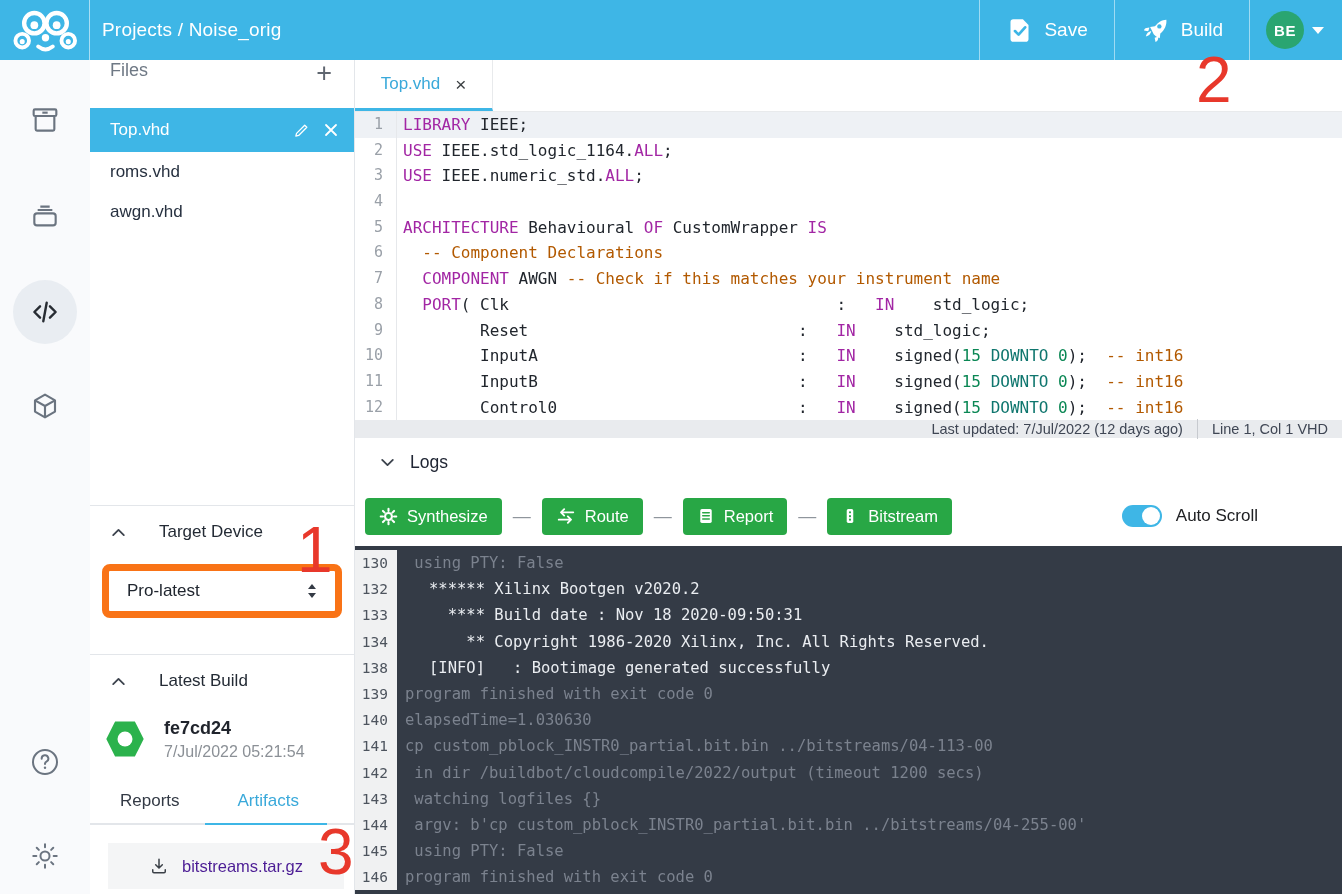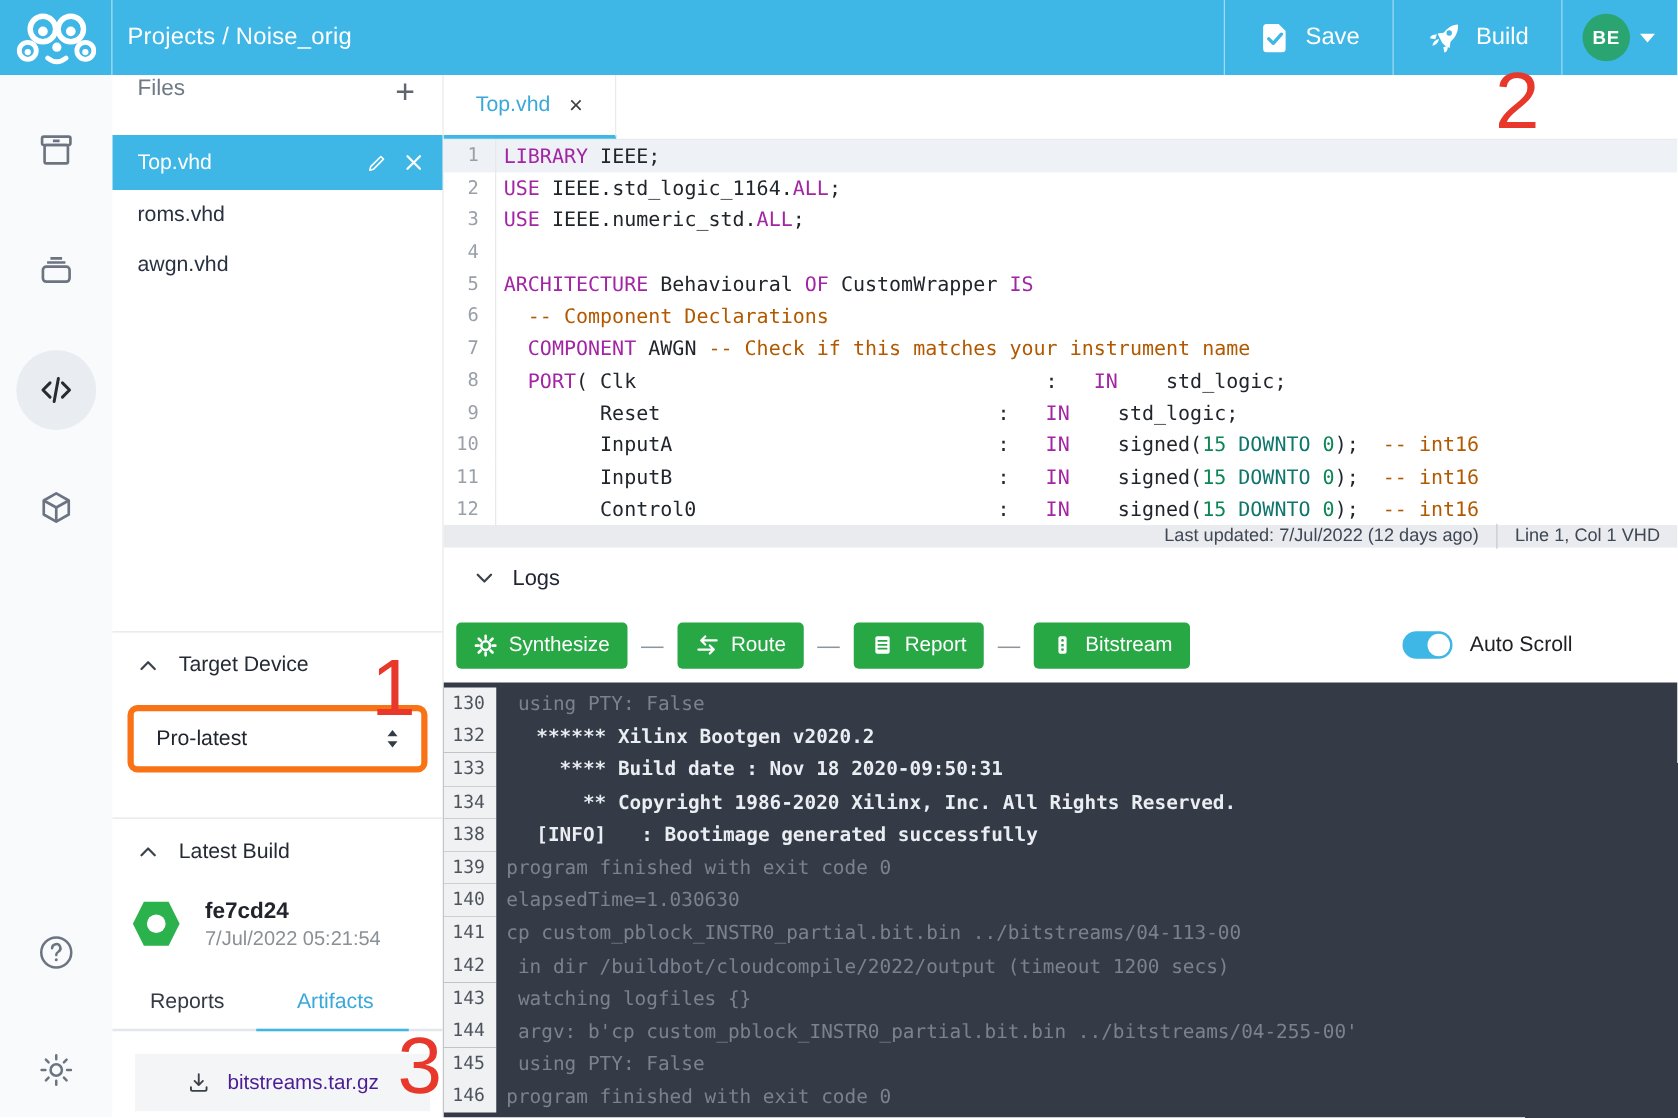--- a/index.html
+++ b/index.html
@@ -34,22 +34,22 @@
   .files-header { height:48px; display:flex; align-items:flex-start; justify-content:space-between; padding:0 22px 0 20px; }
   .files-title { color:#6f7985; font-size:18px; }
   .plus-icon { color:#5f6670; font-size:27px; font-weight:300; line-height:1; cursor:pointer; }
   .file-row { height:40px; display:flex; align-items:center; padding:0 16px 0 20px; font-size:17px; color:#273140; cursor:pointer; }
   .file-row.selected { height:44px; background:#3eb6e6; color:#fff; }
   .file-name { flex:1; }
   .file-row .mini-icon { margin-left:14px; display:flex; cursor:pointer; }
   .section { position:absolute; left:0; right:0; border-top:1px solid #e3e6ea; }
   .sec-device { top:445px; }
   .sec-build { top:594px; }
-  .sec-head { display:flex; align-items:center; gap:16px; padding:16px 0 0 20px; font-size:17px; color:#242b35; cursor:pointer; }
-  .select-box { margin:22px 12px 0 12px; height:54px; border:5px solid #f97316; border-radius:8px; display:flex; align-items:center; justify-content:space-between; padding:0 16px 0 18px; font-size:17px; color:#20262f; cursor:pointer; }
+  .sec-head { display:flex; align-items:center; gap:32px; padding:16px 0 0 20px; font-size:17px; color:#242b35; cursor:pointer; }
+  .select-box { margin:22px 12px 0 12px; height:54px; border:7px solid #f97316; border-radius:8px; display:flex; align-items:center; justify-content:space-between; padding:0 16px 0 18px; font-size:17px; color:#20262f; cursor:pointer; }
   .build-row { display:flex; align-items:center; gap:16px; padding:26px 0 0 12px; }
   .build-meta .commit { font-size:18px; font-weight:bold; color:#20242c; }
   .build-meta .bdate { font-size:16px; color:#8b9096; margin-top:4px; }
   .tabs-row { display:flex; gap:0; margin-top:24px; }
   .b-tab { font-size:17px; padding:6px 0 12px 0; cursor:pointer; }
   .b-tab.reports { color:#333a45; margin-left:30px; }
   .b-tab.artifacts { color:#3aa9da; margin-left:58px; }
   .tabs-underline { position:relative; height:2px; background:#e3e6ea; }
   .tabs-underline .active-seg { position:absolute; left:115px; width:122px; height:2px; background:#3eb6e6; }
   .artifact-row { margin:18px 10px 0 18px; height:46px; background:#f4f5f6; display:flex; align-items:center; justify-content:center; gap:13px; font-size:16.5px; color:#4c1d95; cursor:pointer; }
@@ -80,21 +80,21 @@
   .p-dash { width:40px; text-align:center; color:#8f959c; font-size:18px; }
   .autoscroll { margin-left:auto; margin-right:84px; display:flex; align-items:center; gap:14px; font-size:17px; color:#202124; }
   .toggle { width:40px; height:22px; background:#3eb6e6; border-radius:11px; position:relative; cursor:pointer; }
   .toggle .knob { position:absolute; right:2px; top:2px; width:18px; height:18px; background:#fff; border-radius:50%; }
 
   
   .terminal { flex:1; background:#343b46; overflow:hidden; font-family:"DejaVu Sans Mono", monospace; font-size:15.5px; padding-top:4px; }
   .t-line { display:flex; height:26.2px; line-height:26.2px; }
   .t-ln { width:42px; flex:0 0 42px; background:#f0f1f2; color:#4d545e; text-align:right; padding-right:9px; font-size:14.5px; }
   .t-text { white-space:pre; padding-left:8px; }
-  .t-line.bright .t-text { color:#eaedf1; font-weight:bold;padding-left:32px; }
+  .t-line.bright .t-text { color:#eaedf1; font-weight:normal;padding-left:32px; }
   .t-line.dim .t-text { color:#7b828e; }
 
   
   .annot { position:absolute; color:#e8382b; font-size:64px; line-height:1; font-family:"Liberation Sans", sans-serif; z-index:60; pointer-events:none; }
   .annot-1 { left:297px; top:518px; }
   .annot-2 { left:1196px; top:48px; }
   .annot-3 { left:318px; top:820px; }
 </style>
 </head>
 <body>

